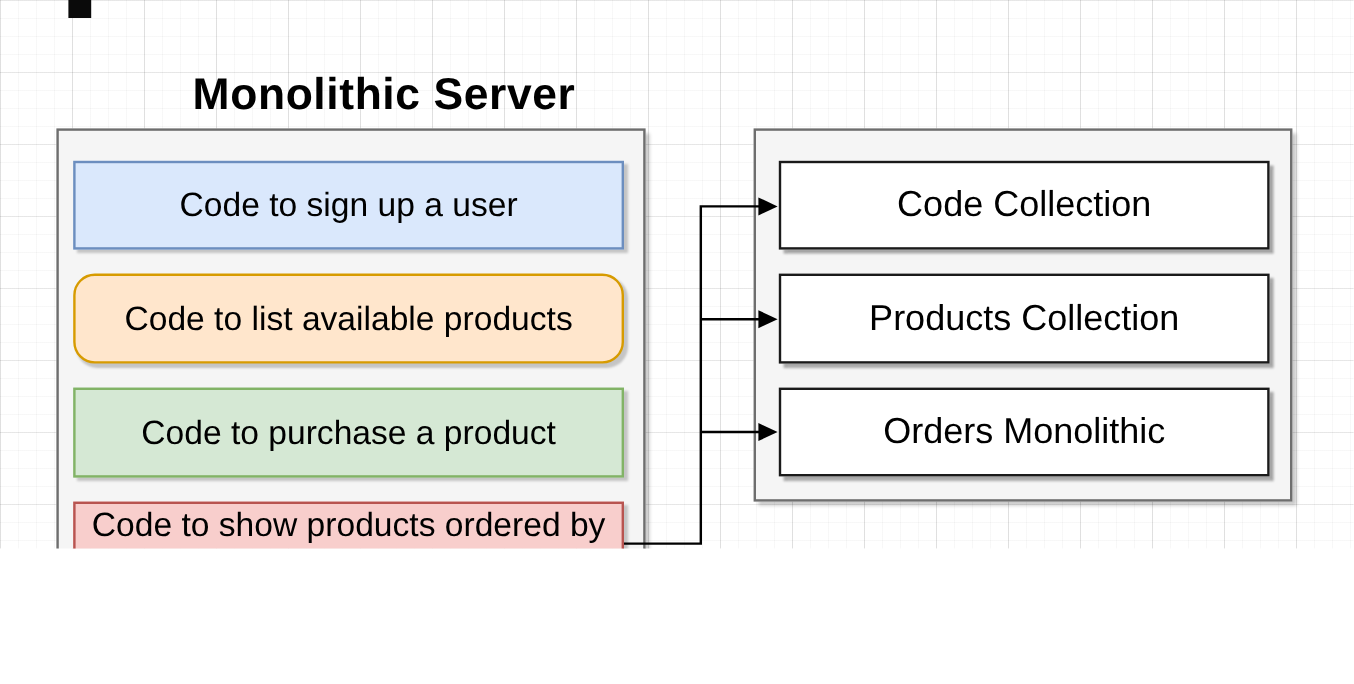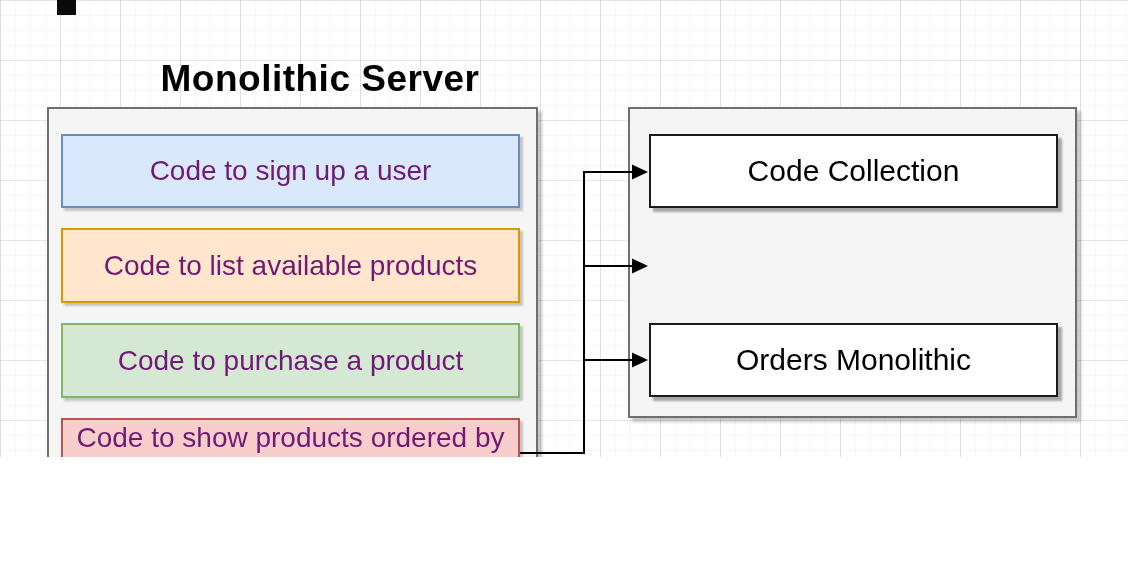--- a/index.html
+++ b/index.html
@@ -46,26 +46,26 @@
     left: 61px;
     width: 459px;
     box-sizing: border-box;
     border: 2px solid;
     box-shadow: 3px 3px 2px rgba(0,0,0,0.20);
     display: flex;
     align-items: center;
     justify-content: center;
     text-align: center;
     font-size: 28px;
-    color: #701a75;
+    color: #000000;
     line-height: 1.18;
   }
   .module-box .one-line { white-space: nowrap; }
   #module-signup   { top: 134px; height: 74px; }
-  #module-list     { top: 228px; height: 75px; }
+  #module-list     { top: 228px; height: 75px; border-radius: 18px; }
   #module-purchase { top: 323px; height: 75px; }
   #module-show     { top: 418px; height: 73px; padding: 0 6px; }
 
   .collection-box {
     position: absolute;
     left: 649px;
     width: 409px;
     height: 74px;
     box-sizing: border-box;
     background: #ffffff;
@@ -122,20 +122,23 @@
   </div>
 
   <div id="module-show" class="module-box" style="background-color: rgb(248, 206, 204); border-color: rgb(184, 84, 80);">
     <span>Code to show products ordered by a particular user</span>
   </div>
 
   <div id="collection-user" class="collection-box">
     <span>Code Collection</span>
   </div>
 
+  <div id="collection-products" class="collection-box">
+    <span>Products Collection</span>
+  </div>
 
   <div id="collection-orders" class="collection-box">
     <span>Orders Monolithic</span>
   </div>
 
   <svg id="connector-overlay" viewBox="0 0 1128 570" xmlns="http://www.w3.org/2000/svg">
     <path d="M 520 453 L 584 453 L 584 172 L 634 172" fill="none" stroke="#000000" stroke-width="2"></path>
     <path d="M 584 266 L 634 266" fill="none" stroke="#000000" stroke-width="2"></path>
     <path d="M 584 360 L 634 360" fill="none" stroke="#000000" stroke-width="2"></path>
     <polygon points="648,172 632,164.5 632,179.5" fill="#000000"></polygon>

